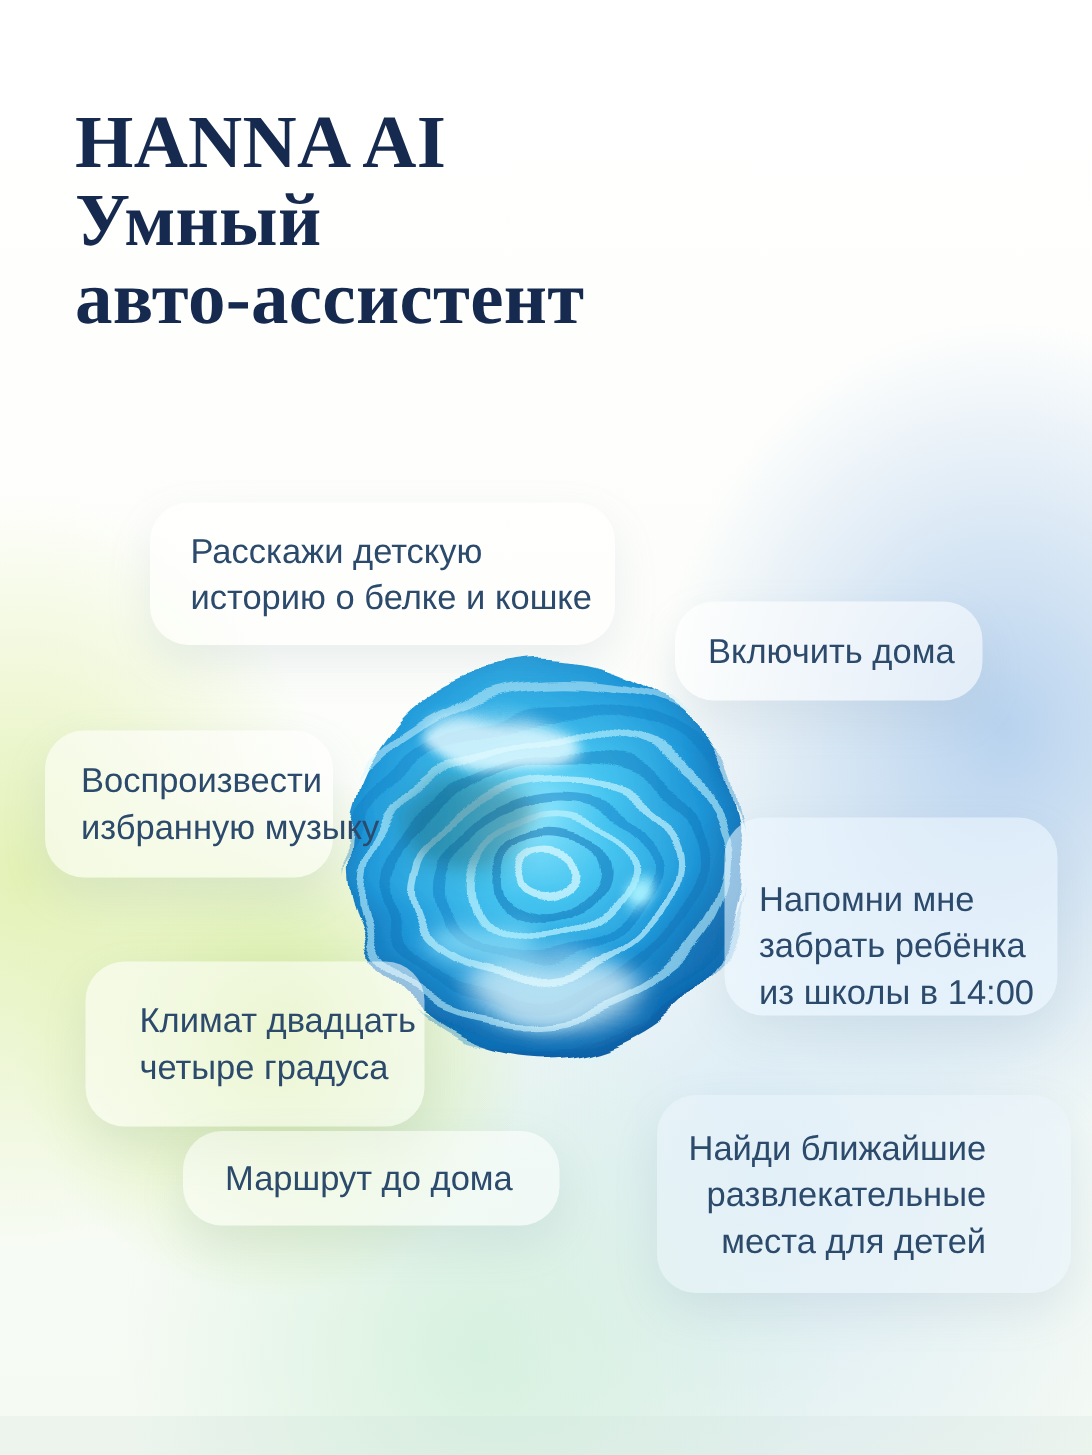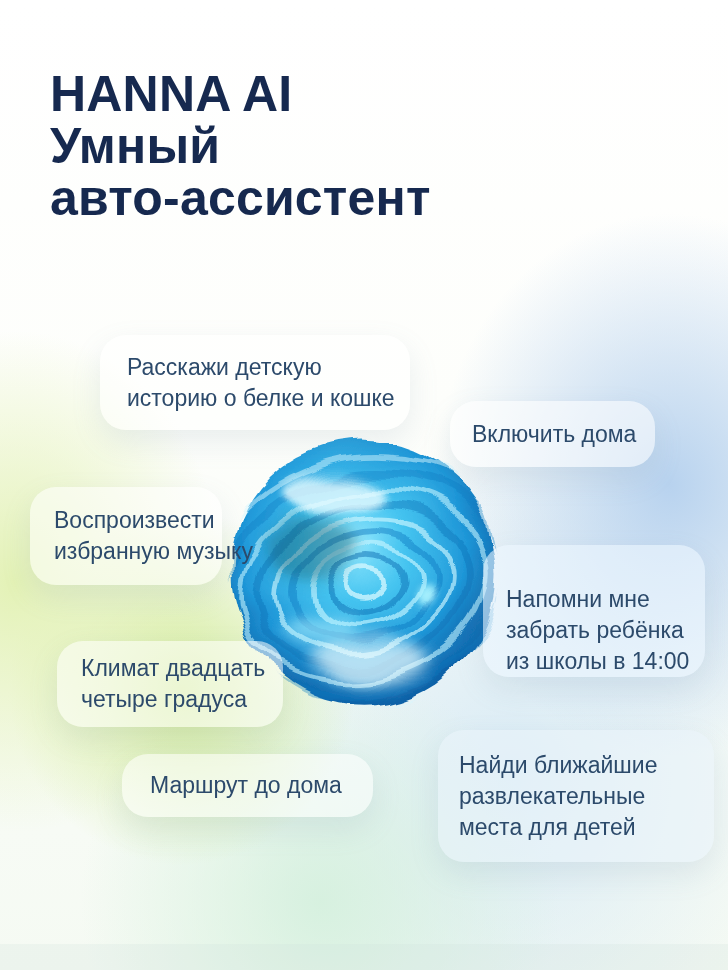--- a/index.html
+++ b/index.html
@@ -26,20 +26,21 @@
     left: 0; right: 0; bottom: 0;
     height: 26px;
     background: rgba(206,224,218,0.22);
     pointer-events: none;
   }
 
   .title-block {
     position: absolute;
     left: 50px;
     top: 68px;
+    font-family: Liberation Serif, serif;
   }
   .brand-title, .page-subtitle {
     margin: 0;
     color: #16294f;
     font-weight: 700;
     font-size: 50px;
     line-height: 52px;
     letter-spacing: 0.2px;
     white-space: pre;
   }
@@ -65,23 +66,23 @@
     font-size: 23px;
     line-height: 31px;
     font-weight: 500;
   }
   .bubble .bubble-text { white-space: pre; }
 
   .b1 { left: 100px; top: 335px; width: 310px; height: 95px;  padding-left: 27px; }
   .b2 { left: 450px; top: 401px; width: 205px; height: 66px;  padding-left: 22px; }
   .b3 { left: 30px;  top: 487px; width: 192px; height: 98px;  padding-left: 24px; }
   .b4 { left: 483px; top: 545px; width: 222px; height: 132px; padding-left: 23px; background: rgba(236,246,255,0.6); align-items: flex-end; }
-  .b5 { left: 57px;  top: 641px; width: 226px; height: 86px;  padding-left: 24px; }
+  .b5 { left: 57px;  top: 641px; width: 226px; height: 110px;  padding-left: 36px; }
   .b6 { left: 122px; top: 754px; width: 251px; height: 63px;  padding-left: 28px; }
-  .b7 { left: 438px; top: 730px; width: 276px; height: 132px; padding-left: 21px; background: rgba(234,244,250,0.6); }
+  .b7 { left: 438px; top: 730px; width: 276px; height: 132px; padding-left: 21px; background: rgba(234,244,250,0.6); text-align: right; }
 </style>
 </head>
 <body>
 
 <div class="canvas">
 
   <header class="title-block">
     <h1 class="brand-title">HANNA AI</h1>
     <h2 class="page-subtitle">Умный
 авто-ассистент</h2>

